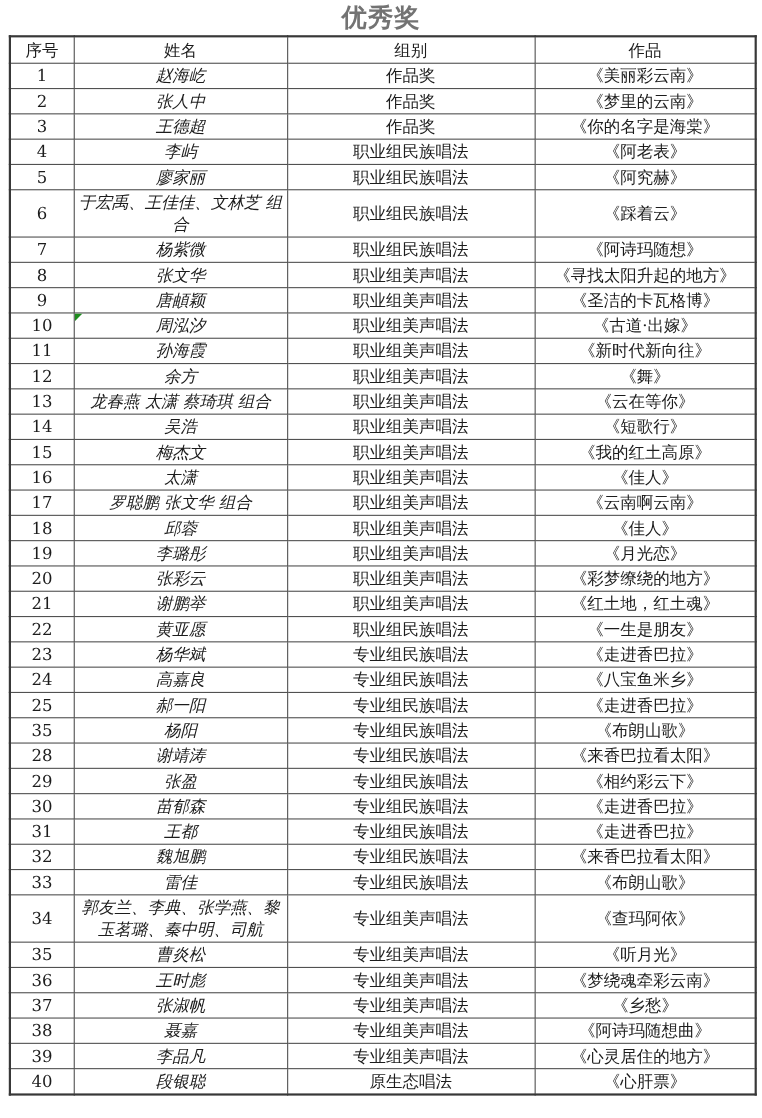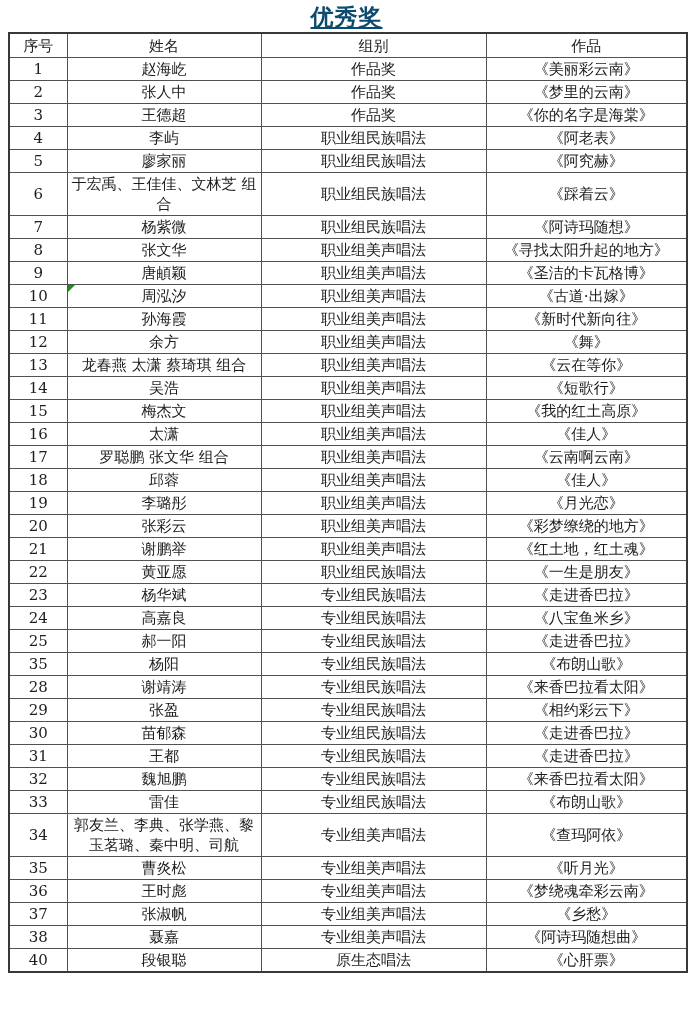--- a/index.html
+++ b/index.html
@@ -2,41 +2,41 @@
 <html><head>
 <meta charset="utf-8">
 <style>
   html,body{margin:0;padding:0;background:#ffffff;}
   .page{
     width:693px;height:1016px;background:#ffffff;position:relative;
     font-family:"DejaVu Serif","Liberation Serif",serif;color:#1c1c1c;
     box-sizing:border-box;overflow:hidden;
   }
   .doc-title{
-    text-align:center;font-size:23px;font-weight:700;color:#0c4a6e;
-    padding-top:3px;height:29px;line-height:28px;letter-spacing:1px;text-decoration:underline;
+    text-align:center;font-size:23px;font-weight:700;color:#737373;
+    padding-top:3px;height:29px;line-height:28px;letter-spacing:1px;
   }
   table.awards{
     border-collapse:collapse;table-layout:fixed;
     margin-left:8px;width:678px;
     border:2px solid #383838;
   }
   table.awards col.c0{width:58px;}
   table.awards col.c1{width:194px;}
   table.awards col.c2{width:225px;}
   table.awards col.c3{width:201px;}
   table.awards th,table.awards td{
     border:1px solid #515151;
     text-align:center;vertical-align:middle;
     font-size:15px;font-weight:400;line-height:20px;
     padding:1px 3px;overflow:hidden;
   }
   table.awards thead th{height:21px;}
   table.awards tbody td{height:19px;}
-  td.c-name{position:relative;}
+  td.c-name{position:relative;font-style:italic;}
   .marker{
     position:absolute;top:0;left:0;width:0;height:0;
     border-top:7px solid #1e8c1e;border-right:7px solid transparent;
   }
 </style>
 </head>
 <body>
 
 <div class="page">
   <div class="doc-title">优秀奖</div>
@@ -273,20 +273,26 @@
     <td class="c-group">专业组美声唱法</td>
     <td class="c-work">《乡愁》</td>
   </tr>
         <tr>
     <td class="c-no">38</td>
     <td class="c-name">聂嘉</td>
     <td class="c-group">专业组美声唱法</td>
     <td class="c-work">《阿诗玛随想曲》</td>
   </tr>
         <tr>
+    <td class="c-no">39</td>
+    <td class="c-name">李品凡</td>
+    <td class="c-group">专业组美声唱法</td>
+    <td class="c-work">《心灵居住的地方》</td>
+  </tr>
+        <tr>
     <td class="c-no">40</td>
     <td class="c-name">段银聪</td>
     <td class="c-group">原生态唱法</td>
     <td class="c-work">《心肝票》</td>
   </tr>
       </tbody>
   </table>
 </div>
 
 </body></html>

